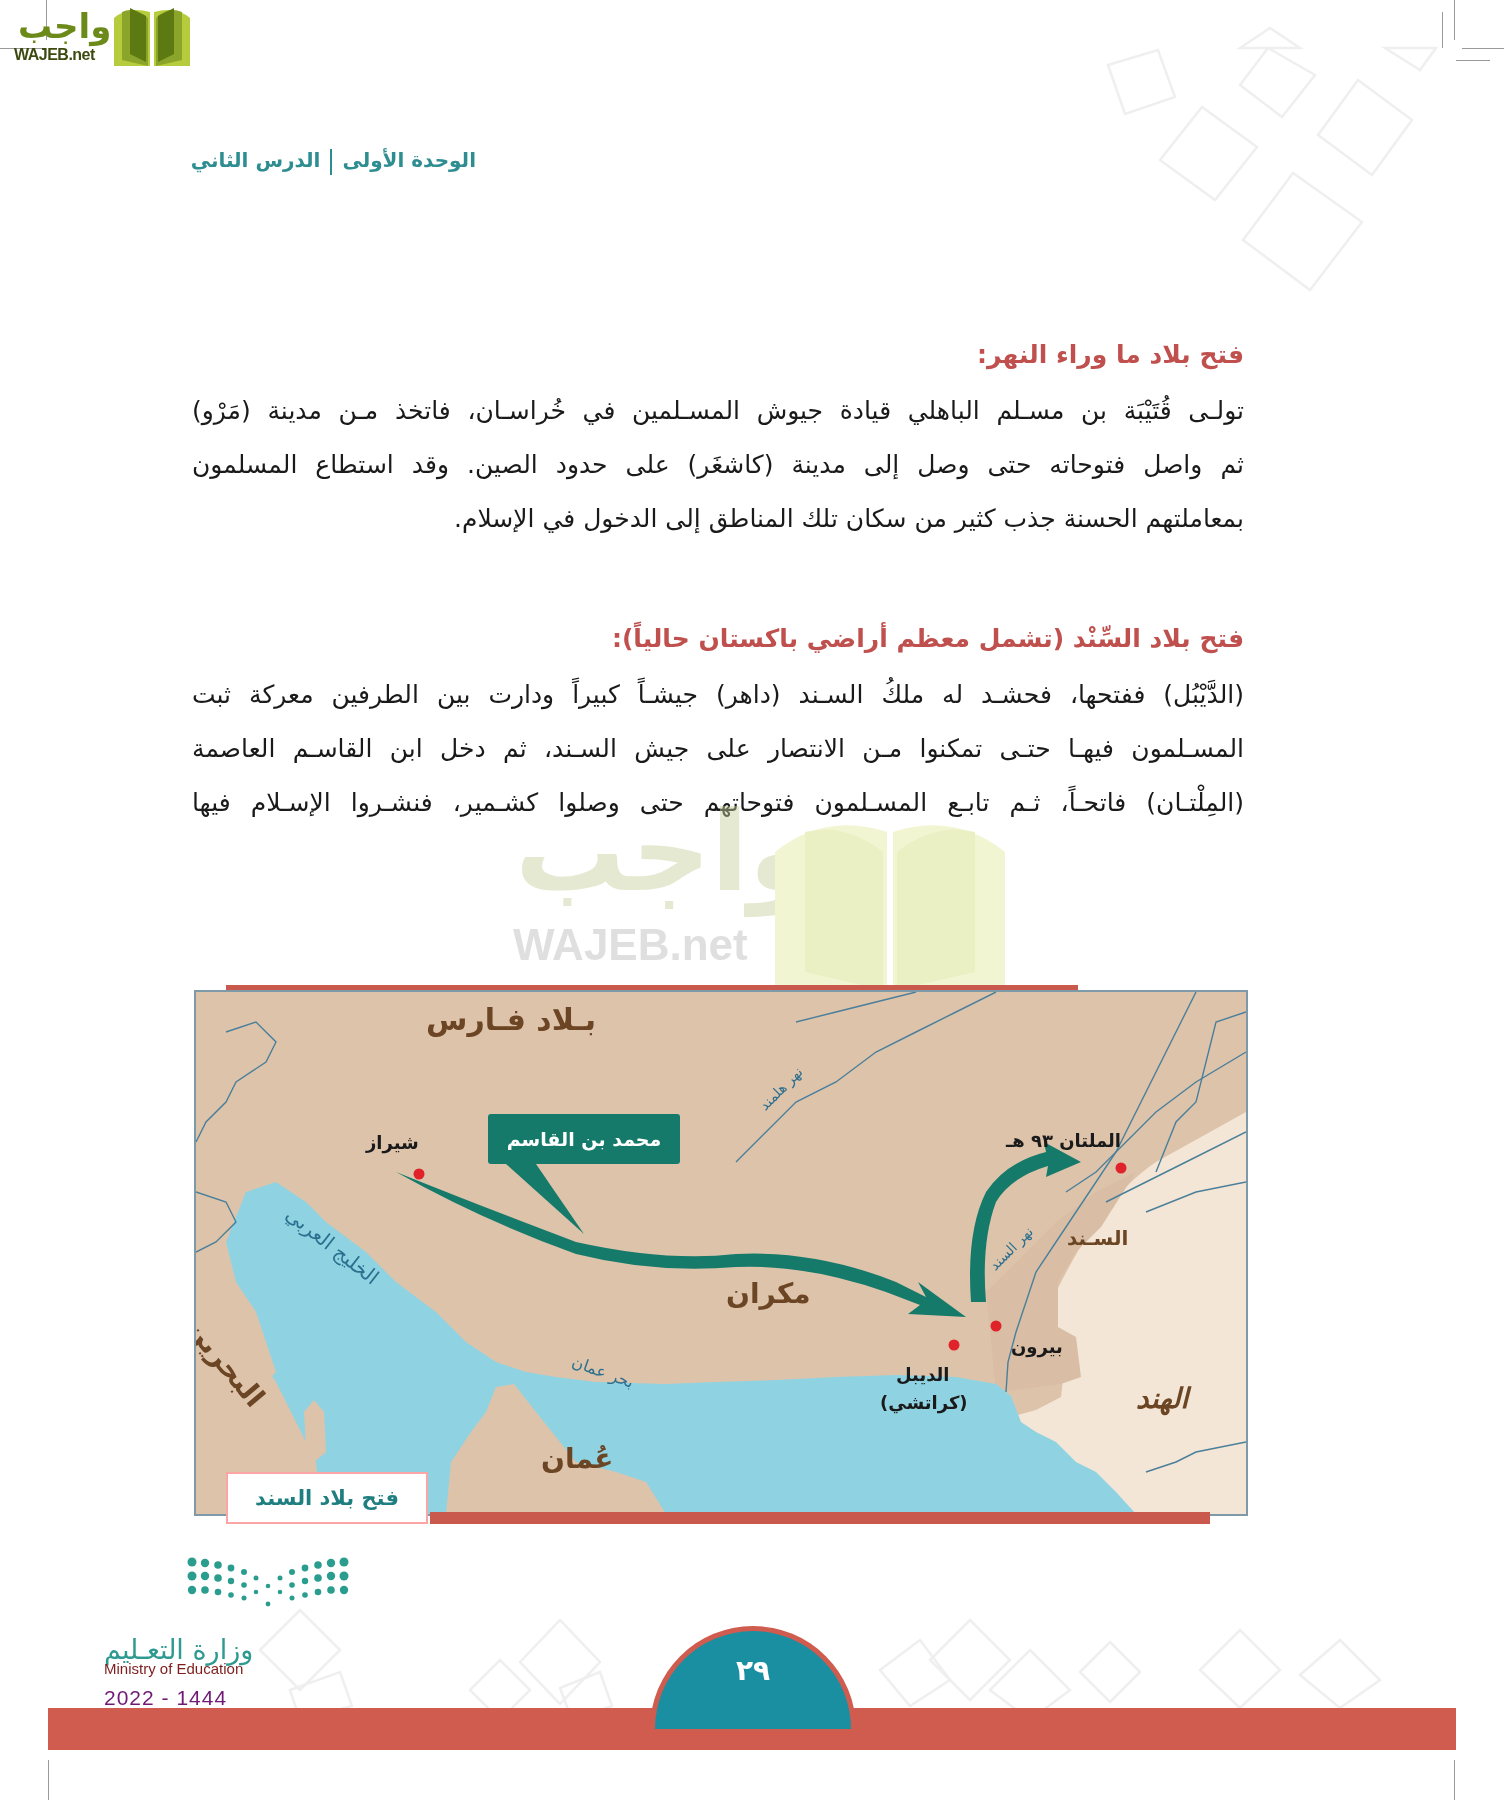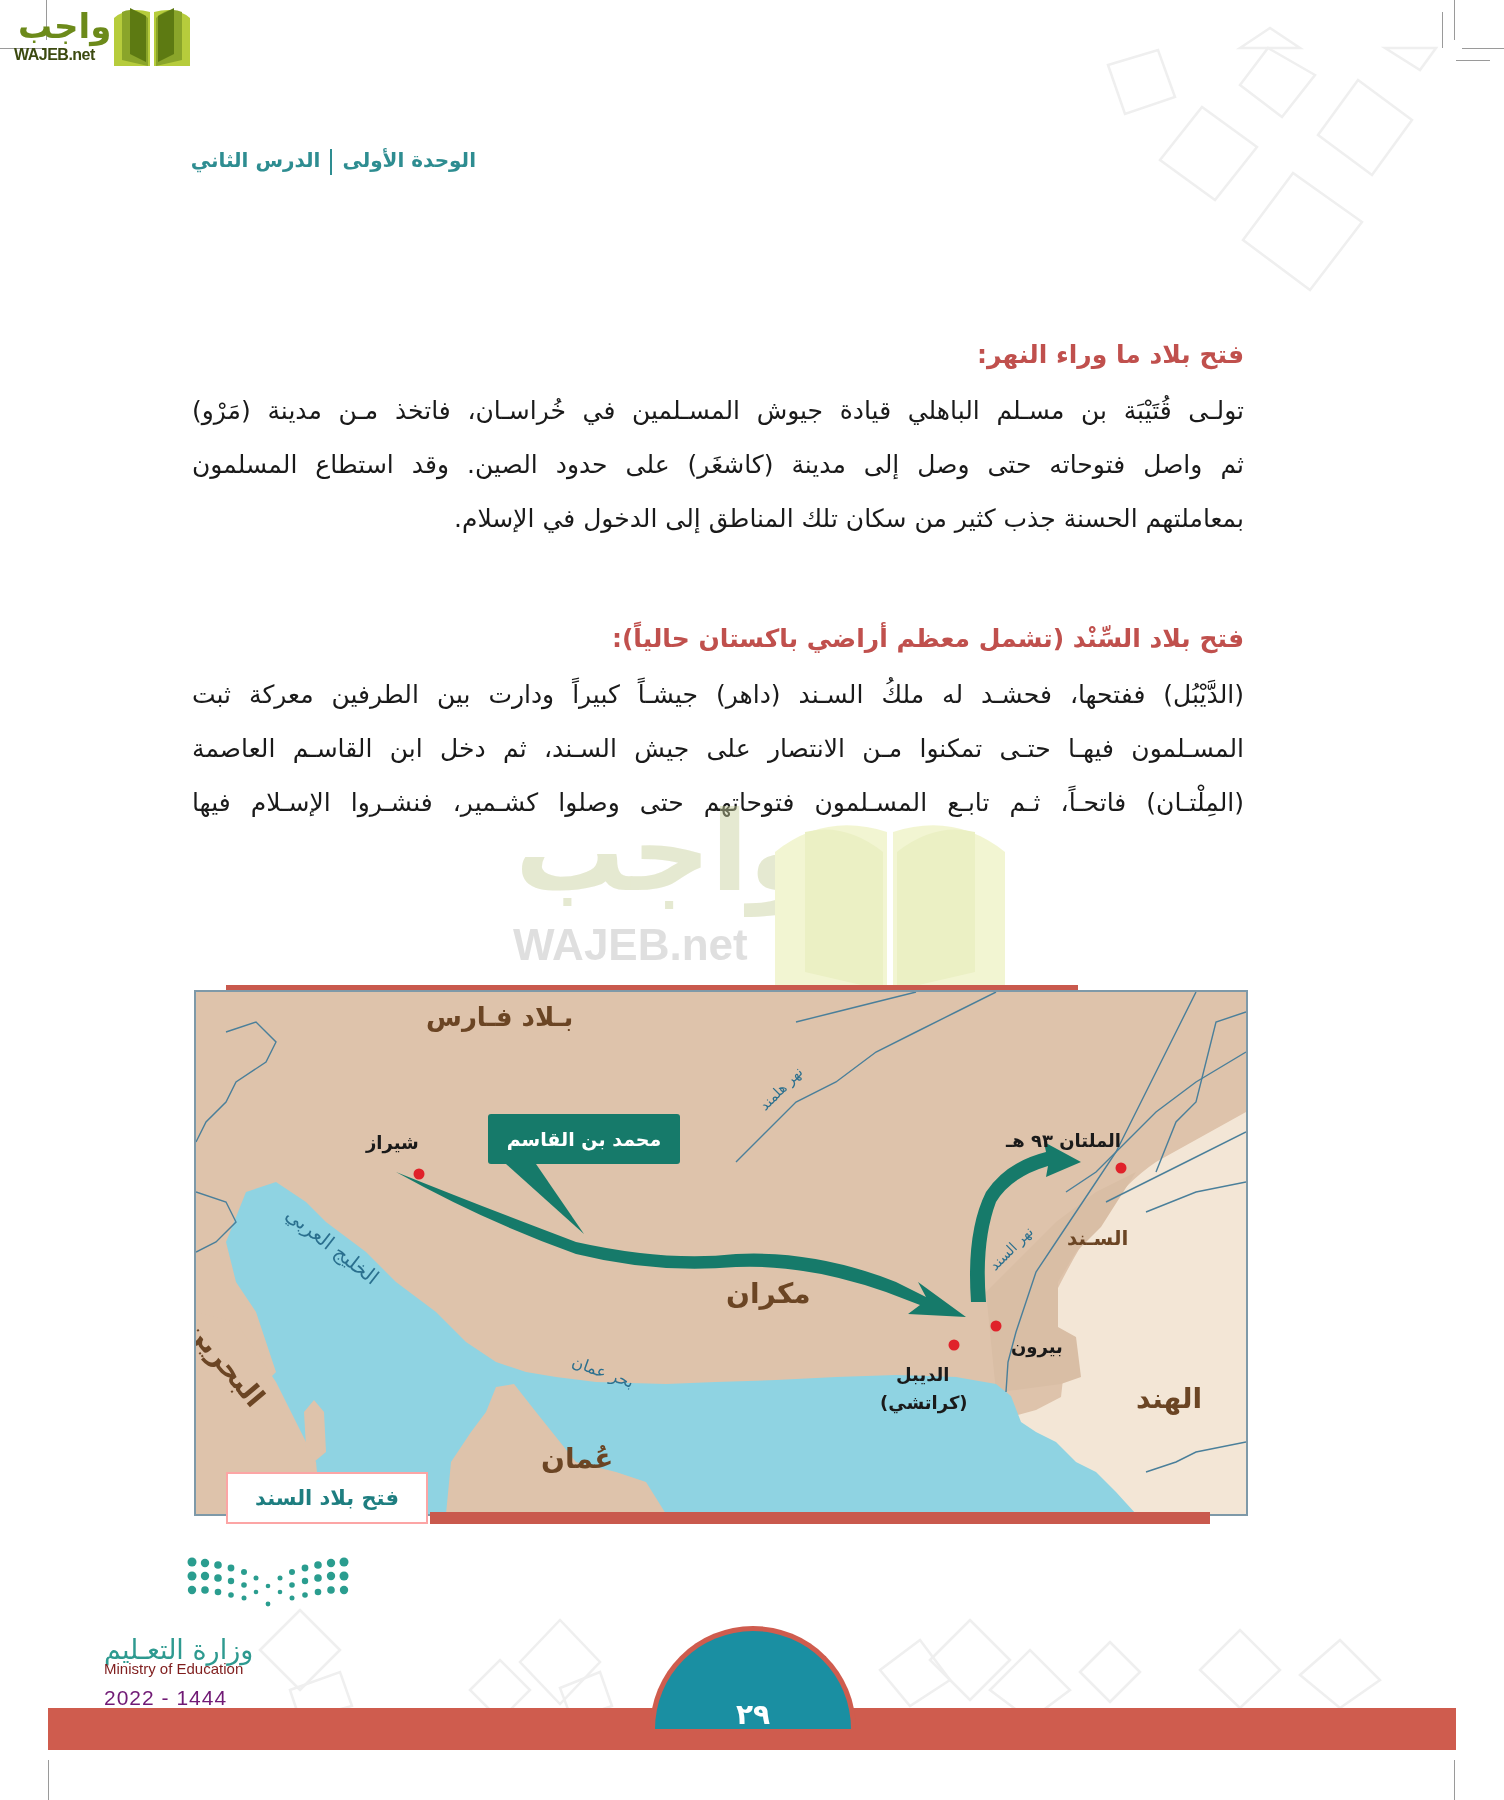--- a/index.html
+++ b/index.html
@@ -37,21 +37,21 @@
   .city { color: #1a1a1a; font-size: 18px; font-weight: bold; text-align: right; }
   .water { color: #2a6f8e; font-size: 16px; }
   .callout { position: absolute; left: 292px; top: 122px; width: 192px; height: 50px; background: #167a6a; border-radius: 3px; color: #fff; font-size: 19px; font-weight: bold; text-align: center; line-height: 50px; direction: rtl; }
   
   .moe-dots { left: 186px; top: 1556px; }
   .moe-ar { left: 104px; top: 1634px; color: #2e9a90; font-size: 27px; direction: rtl; white-space: nowrap; }
   .moe-en { left: 104px; top: 1632px; color: #7f1d1d; font-size: 15px; font-family: "Liberation Sans", sans-serif; white-space: nowrap; margin-top: 28px; }
   .moe-year { left: 104px; top: 1686px; color: #701a75; font-size: 21px; font-family: "Liberation Sans", sans-serif; letter-spacing: 1px; white-space: nowrap; }
   .footer-bar { left: 48px; top: 1708px; width: 1408px; height: 42px; background: #cf5c4e; }
   .page-badge { left: 650px; top: 1626px; width: 206px; height: 103px; background: #1a8fa2; border: 5px solid #cf5c4e; border-bottom: none; border-radius: 108px 108px 0 0; box-sizing: border-box; }
-  .page-num { left: 650px; top: 1654px; width: 206px; text-align: center; color: #ffffff; font-size: 28px; font-weight: bold; margin-top: 44px; }
+  .page-num { left: 650px; top: 1654px; width: 206px; text-align: center; color: #ffffff; font-size: 28px; font-weight: bold; }
   .deco { pointer-events: none; }
 </style>
 </head>
 <body>
 
 <svg class="abs deco" style="left:0;top:0" width="1504" height="1800">
   <g fill="none" stroke="#efefef" stroke-width="2.5">
     <polygon points="1108,65 1158,50 1175,97 1125,114"></polygon>
     <polygon points="1240,48 1270,28 1300,48"></polygon>
     <polygon points="1240,85 1268,48 1315,75 1282,117"></polygon>
@@ -160,24 +160,24 @@
     <path d="M310 172 L340 172 L388 242 Z" fill="#167a6a"></path>
 
     <circle cx="223" cy="182" r="5.5" fill="#e0222a"></circle>
     <circle cx="925" cy="176" r="5.5" fill="#e0222a"></circle>
     <circle cx="800" cy="334" r="5.5" fill="#e0222a"></circle>
     <circle cx="758" cy="353" r="5.5" fill="#e0222a"></circle>
   </svg>
 
   <div class="callout">محمد بن القاسم</div>
 
-  <div class="lbl region" style="left:230px;top:10px;font-size:26px;">بـلاد فـارس</div>
+  <div class="lbl region" style="left:230px;top:10px;font-size:30px;">بـلاد فـارس</div>
   <div class="lbl region" style="left:530px;top:285px;font-size:28px;">مكران</div>
   <div class="lbl region" style="left:865px;top:234px;font-size:20px;margin-left:6px;">السـند</div>
-  <div class="lbl region" style="left:940px;top:390px;font-size:28px;">الهند</div>
+  <div class="lbl region" style="left:940px;top:390px;font-size:28px;font-style:italic;">الهند</div>
   <div class="lbl region" style="left:345px;top:450px;font-size:28px;">عُمان</div>
   <div class="lbl region" style="left:8px;top:320px;font-size:28px;transform:rotate(50deg);transform-origin:left top;">البحرين</div>
 
   <div class="lbl city" style="left:170px;top:140px;">شيراز</div>
   <div class="lbl city" style="left:810px;top:138px;">الملتان ٩٣ هـ</div>
   <div class="lbl city" style="left:815px;top:344px;">بيرون</div>
   <div class="lbl city" style="left:700px;top:372px;">الديبل</div>
   <div class="lbl city" style="left:684px;top:400px;">(كراتشي)</div>
 
   <div class="lbl water" style="left:100px;top:210px;font-size:20px;transform:rotate(38deg);transform-origin:left top;">الخليج العربي</div>

